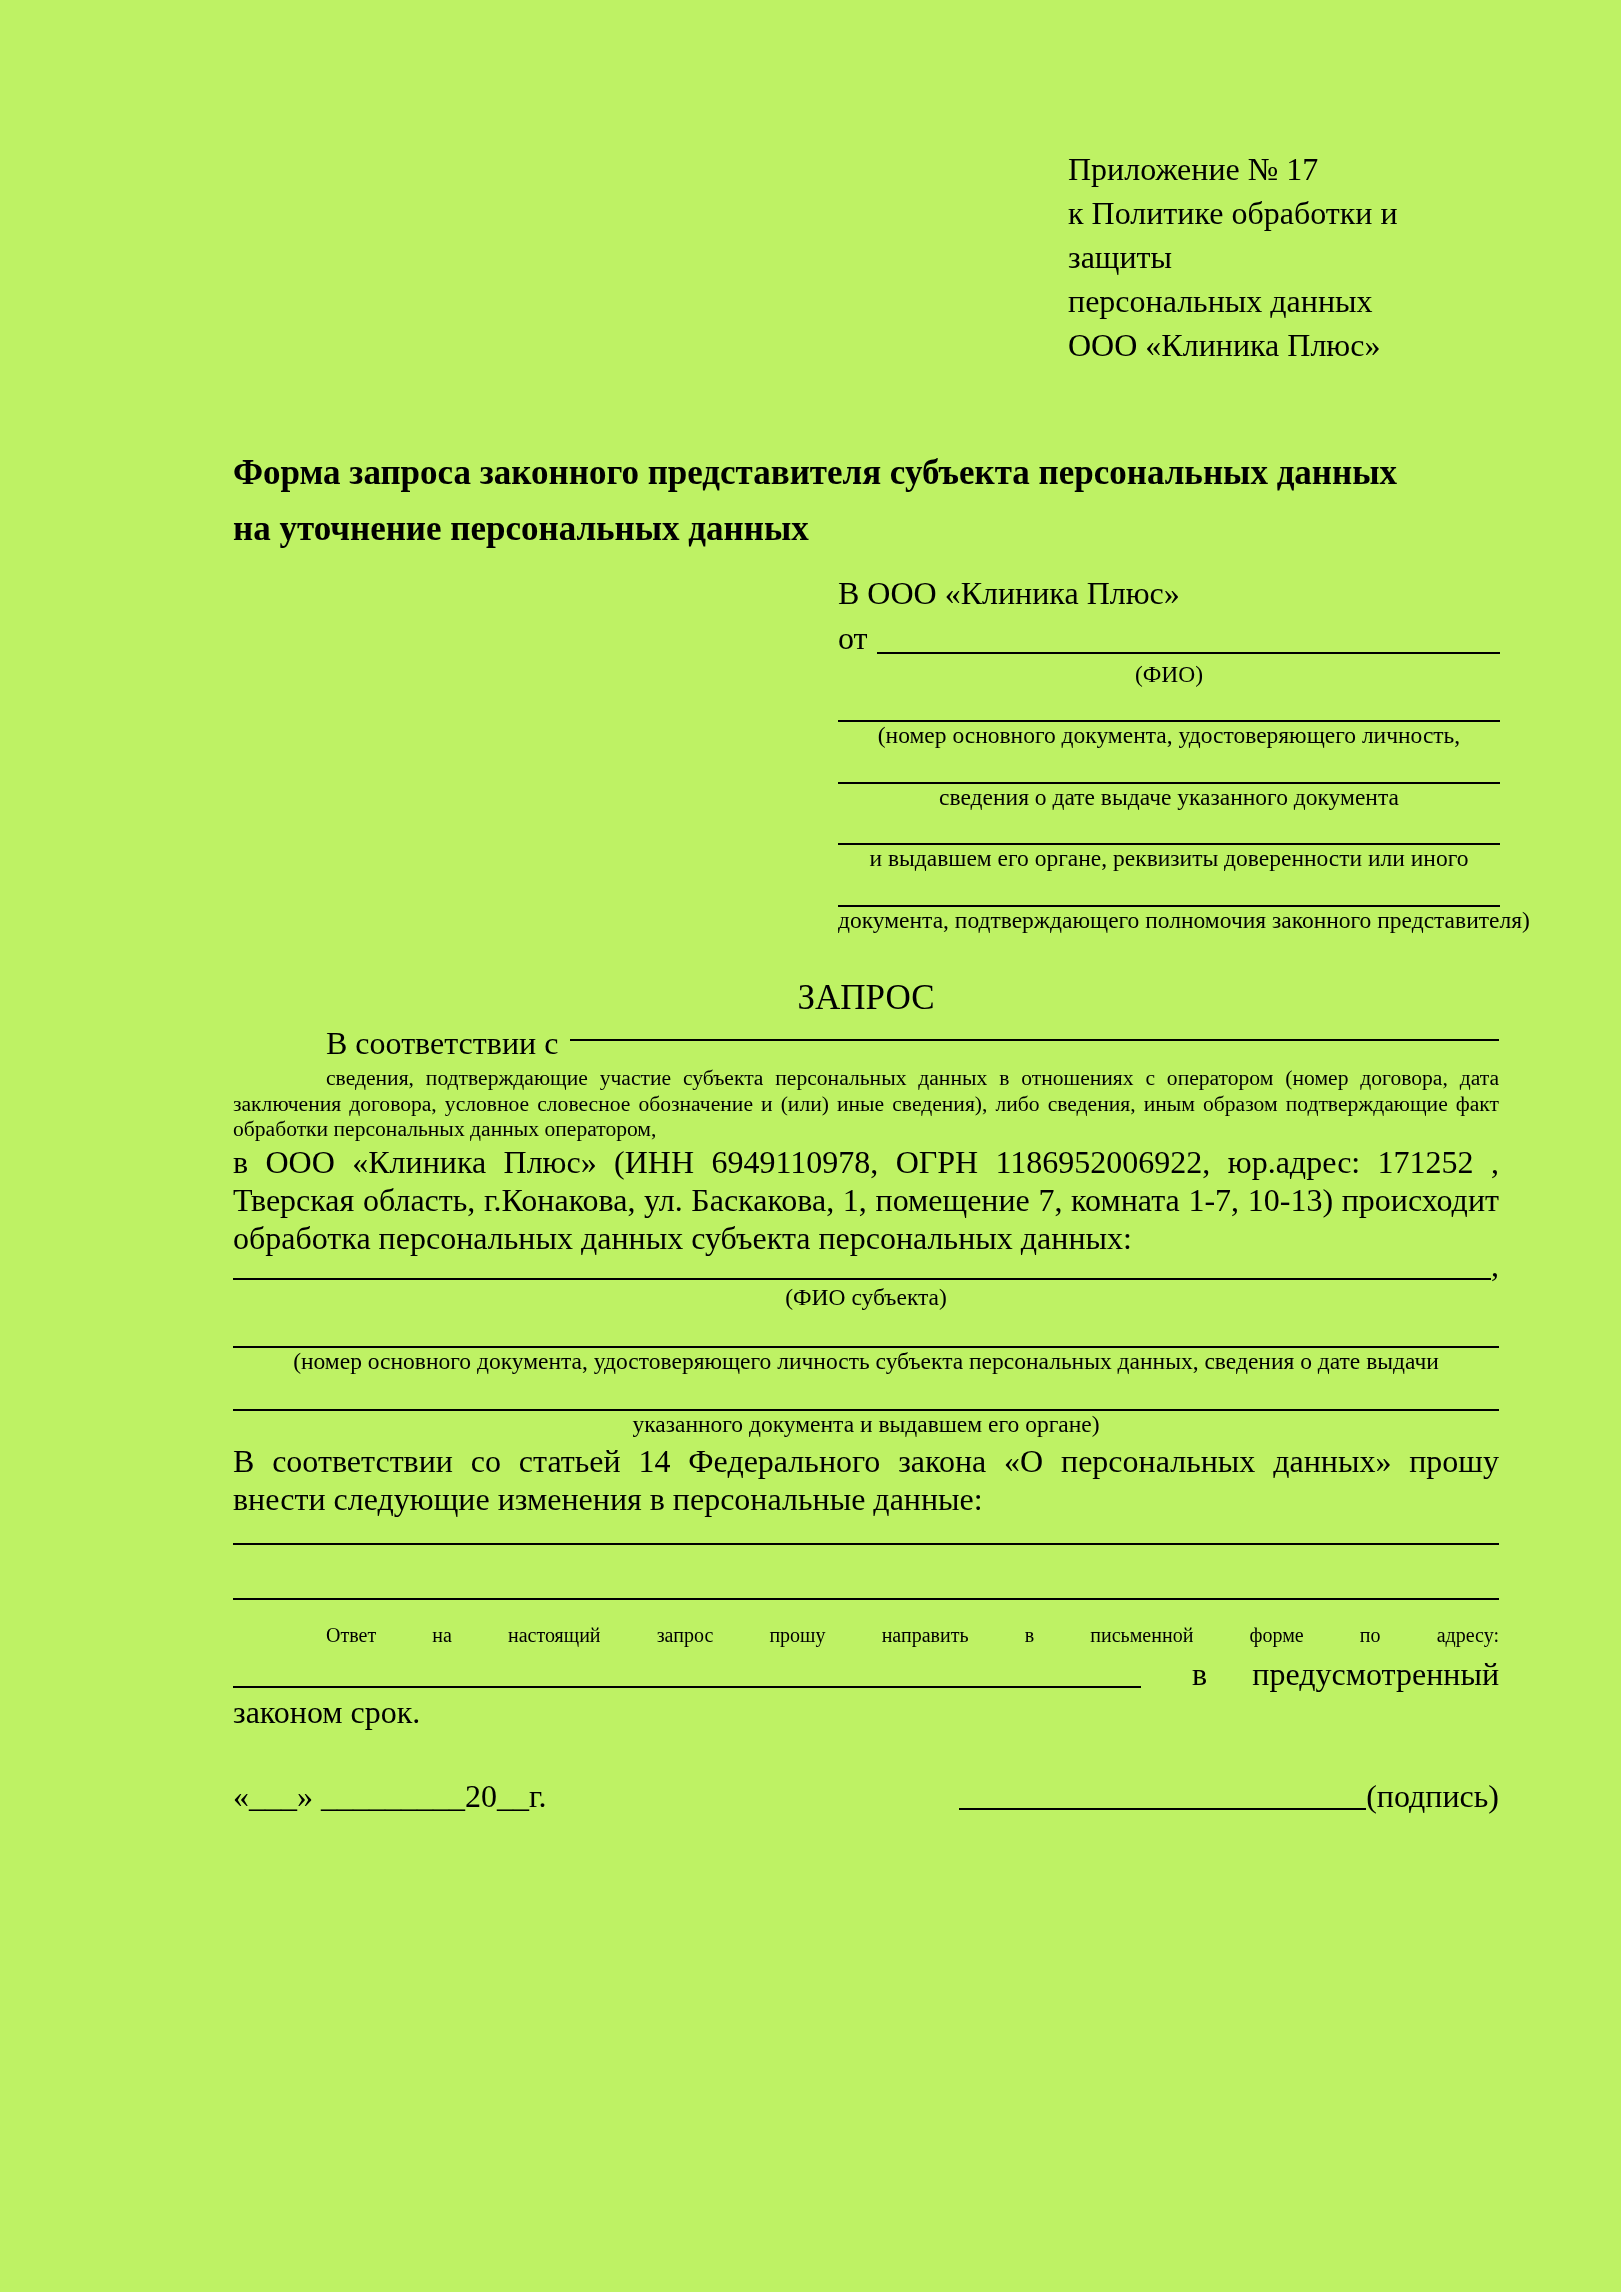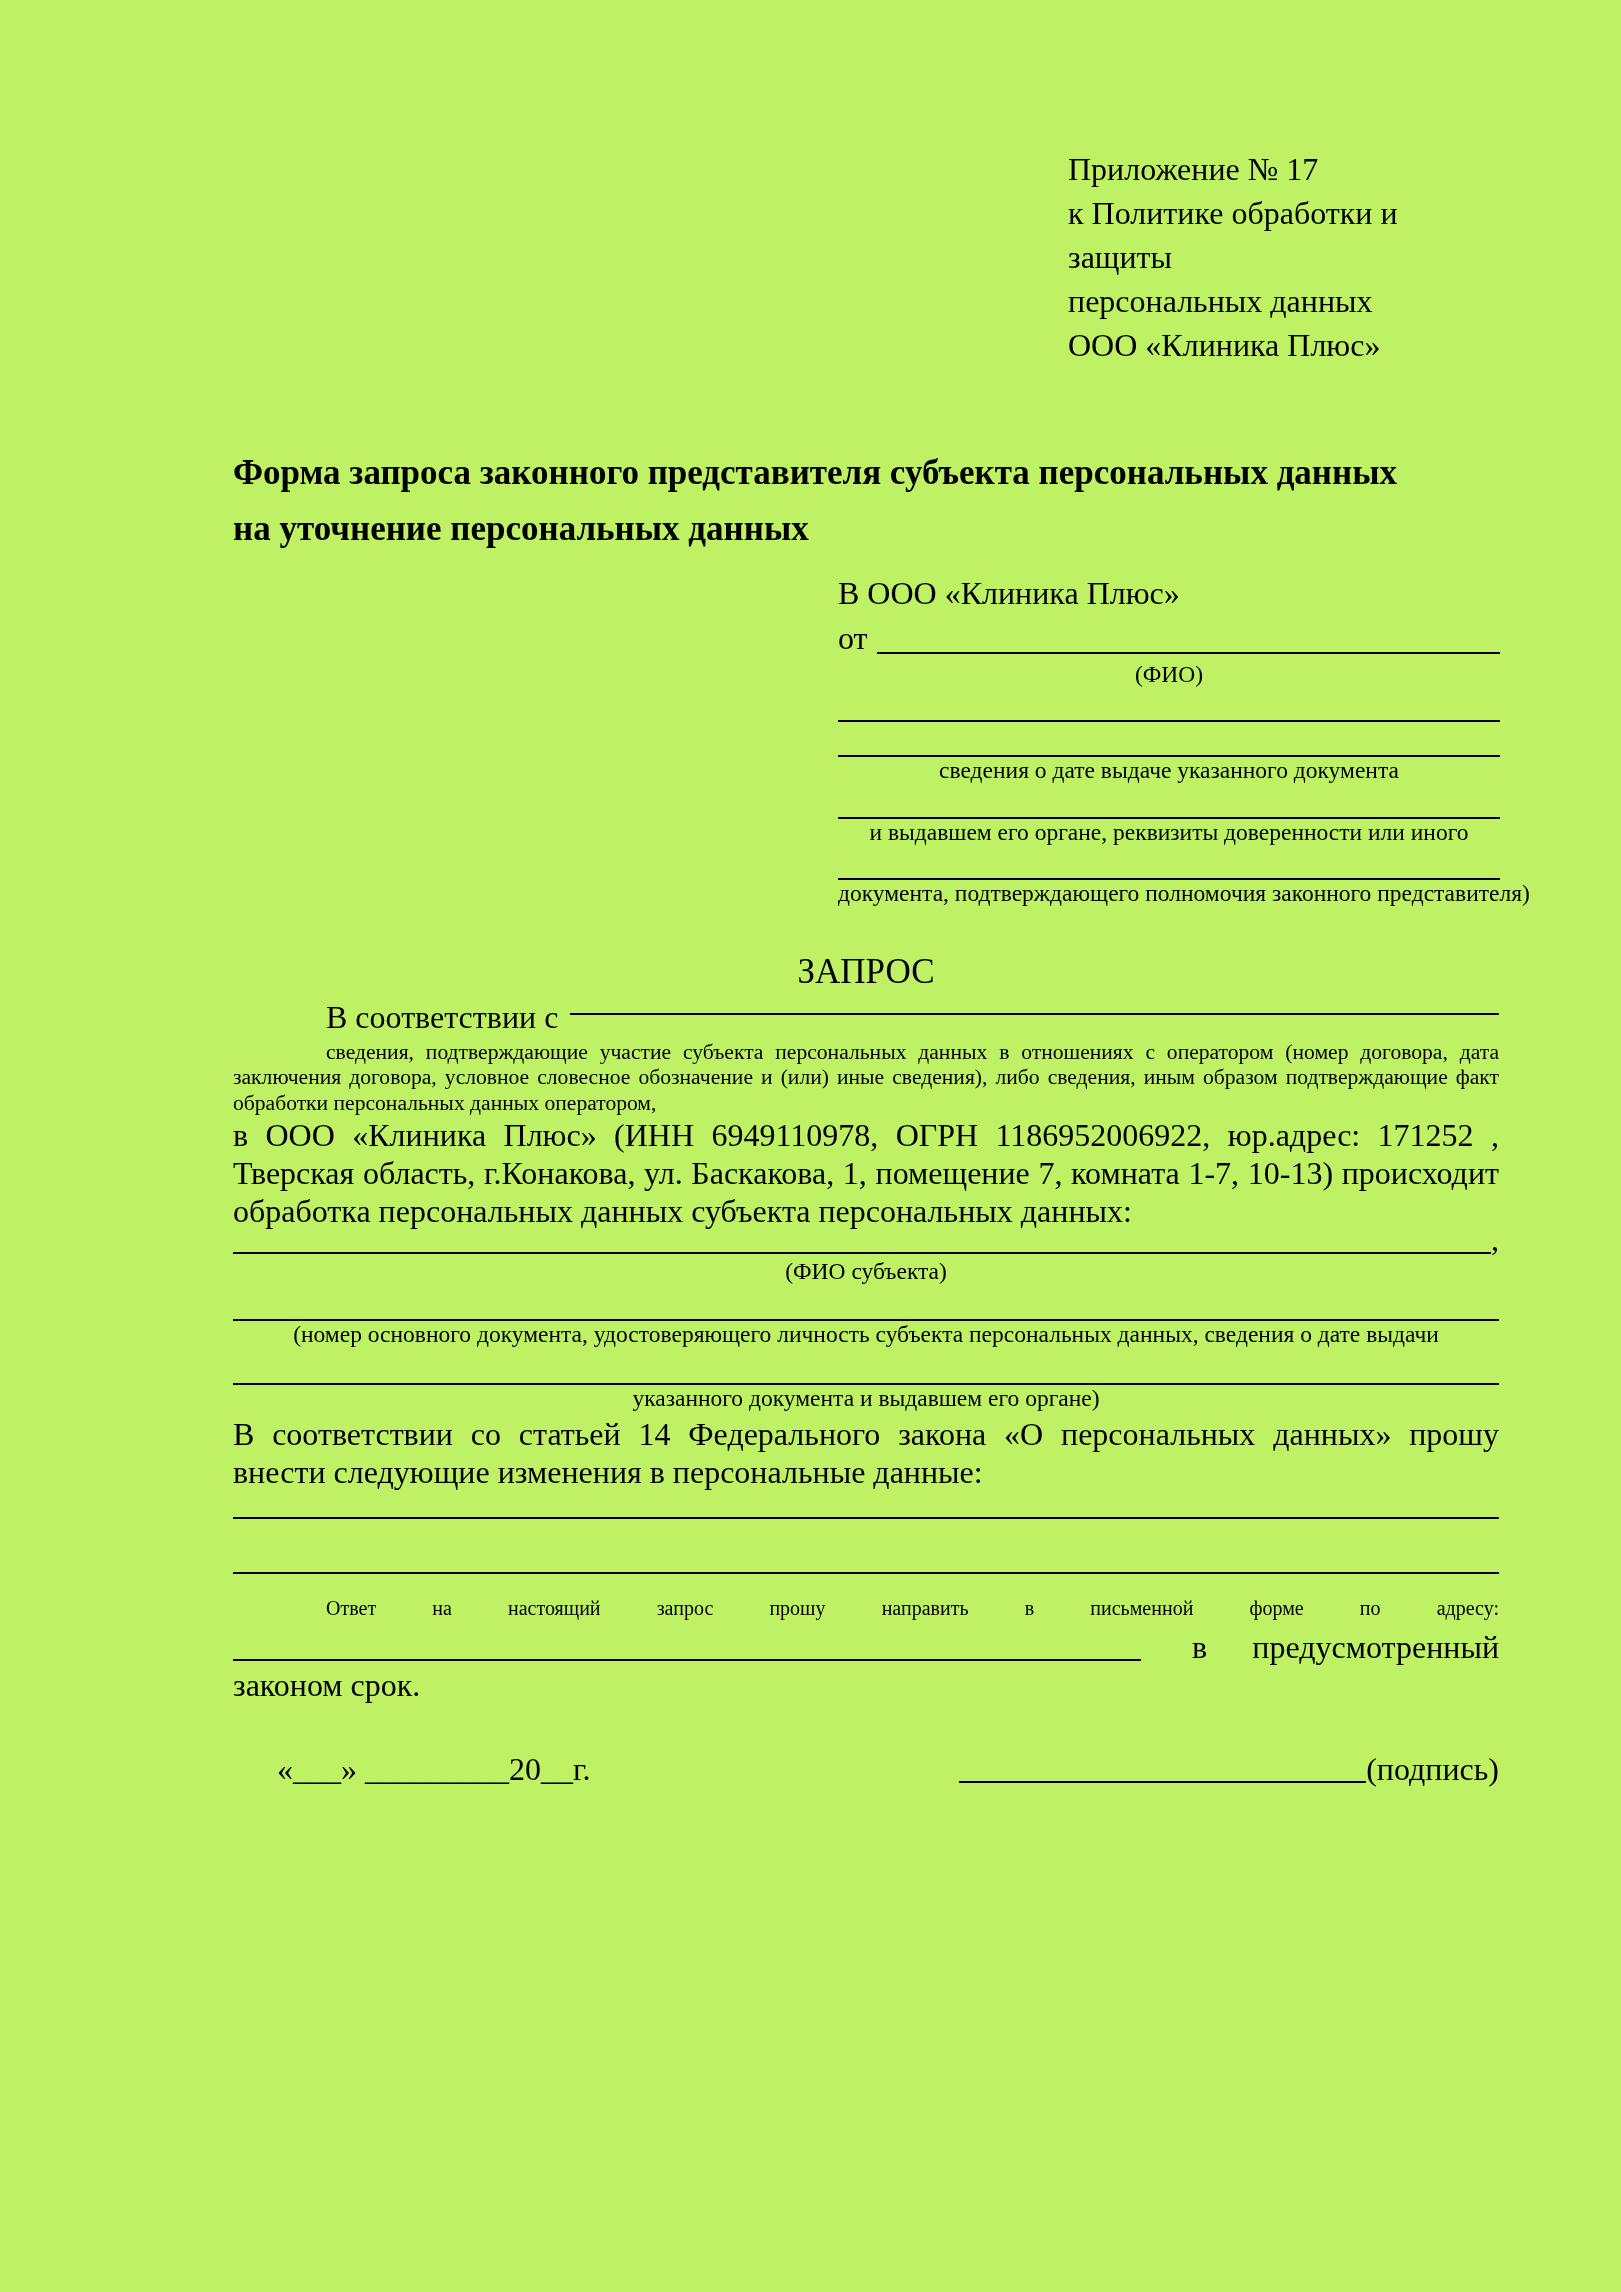--- a/index.html
+++ b/index.html
@@ -147,21 +147,20 @@
   }
 
   
   .footer-row {
     margin-top: 39px;
     display: flex;
     align-items: flex-end;
     height: 45px;
     font-size: 32px;
     line-height: 38px;
-    margin-left: 44px;
   }
   .footer-spacer { flex: 1 1 auto; }
   .signature-fill {
     flex: 0 0 407px;
     border-bottom: 2.9px solid #000;
     margin-bottom: 4.9px;
   }
 </style>
 </head>
 <body>
@@ -183,20 +182,21 @@
 
     <div class="addressee">
       <div>В ООО «Клиника Плюс»</div>
       <div class="addr-from">
         <span>от</span>
         <span class="fill"></span>
       </div>
       <div class="caption">(ФИО)</div>
 
       <div class="addr-line"></div>
+      <div class="caption">(номер основного документа, удостоверяющего личность,</div>
 
       <div class="addr-line"></div>
       <div class="caption">сведения о дате выдаче указанного документа</div>
 
       <div class="addr-line"></div>
       <div class="caption">и выдавшем его органе, реквизиты доверенности или иного</div>
 
       <div class="addr-line"></div>
       <div class="caption">документа, подтверждающего полномочия законного представителя)</div>
     </div>

